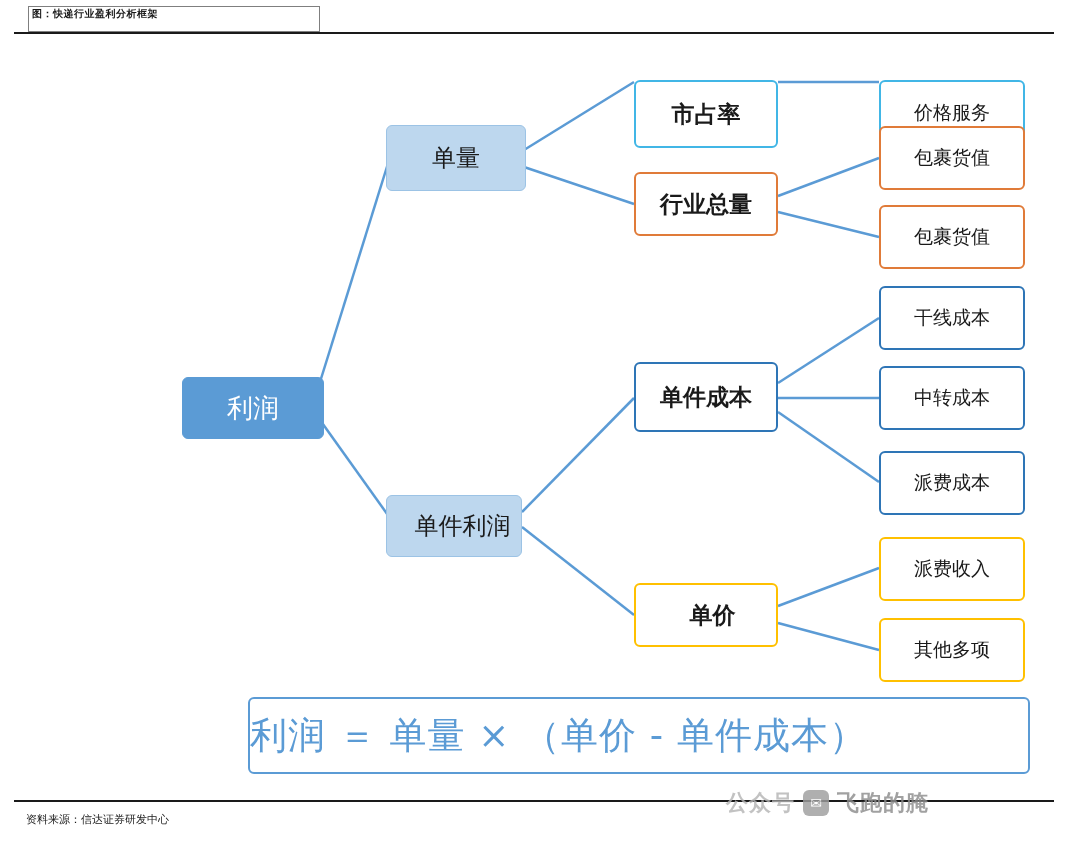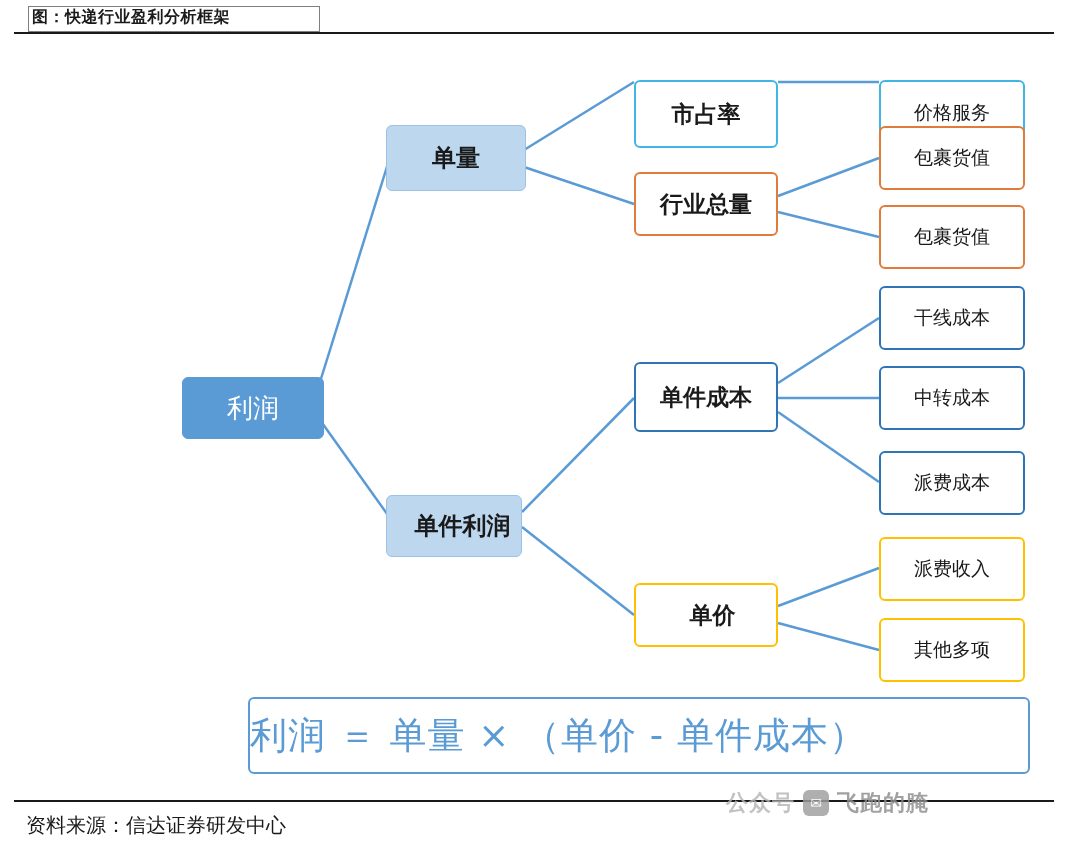--- a/index.html
+++ b/index.html
@@ -28,21 +28,21 @@
     top: 6px;
     width: 1040px;
     height: 26px;
   }
   .title-text {
     position: absolute;
     left: 18px;
     top: 1px;
     font-family: "DejaVu Serif", serif;
     font-weight: bold;
-    font-size: 16px;
+    font-size: 10px;
     color: #1a1a1a;
     letter-spacing: 0.5px;
     white-space: nowrap;
   }
   .title-box {
     position: absolute;
     left: 14px;
     top: 0px;
     width: 292px;
     height: 26px;
@@ -65,21 +65,21 @@
     top: 800px;
     width: 1040px;
     height: 2px;
     background: #1a1a1a;
   }
   .source-text {
     position: absolute;
     left: 26px;
     top: 812px;
     font-family: "DejaVu Serif", serif;
-    font-size: 20px;
+    font-size: 11px;
     color: #1a1a1a;
     white-space: nowrap;
   }
 
   
   .watermark {
     position: absolute;
     left: 726px;
     top: 788px;
     display: flex;
@@ -148,21 +148,21 @@
     background: #5b9bd5;
     border: 1px solid #5b9bd5;
     color: #ffffff;
     font-size: 26px;
   }
   .n-l1 {
     background: #bdd7ee;
     border: 1px solid #9cc3e5;
     color: #1a1a1a;
     font-size: 24px;
-    font-weight: bold;
+    font-weight: normal;
   }
   .n-blue {
     background: #ffffff;
     border: 2px solid #41b6e6;
     color: #1a1a1a;
     font-size: 22px;
     margin-top: 32px;
   }
   .n-orange {
     background: #ffffff;

